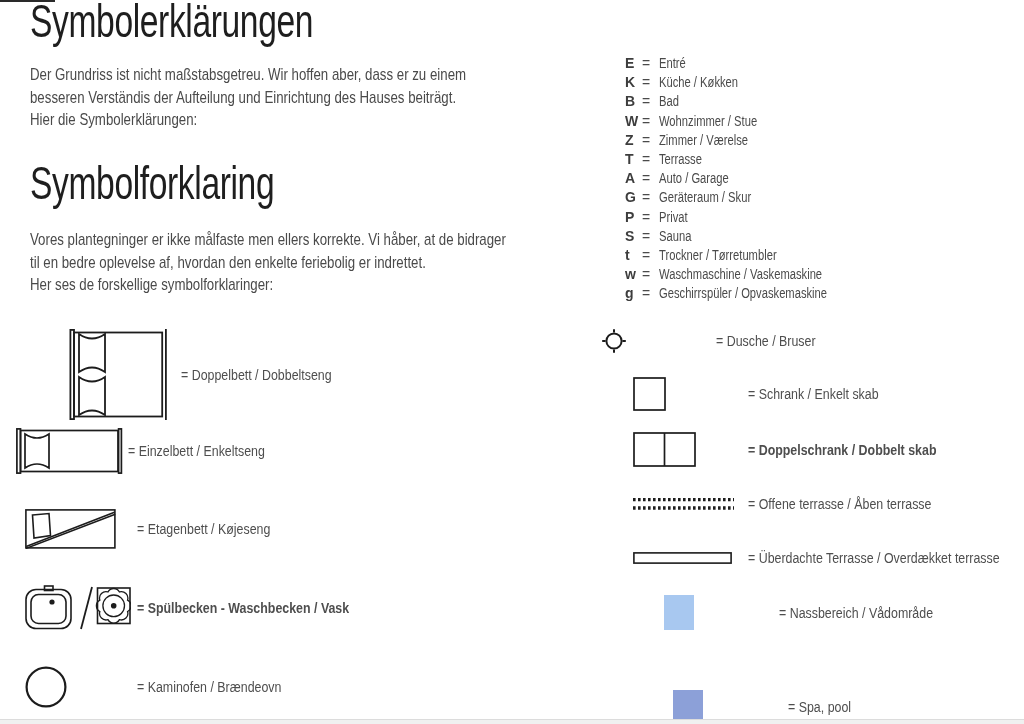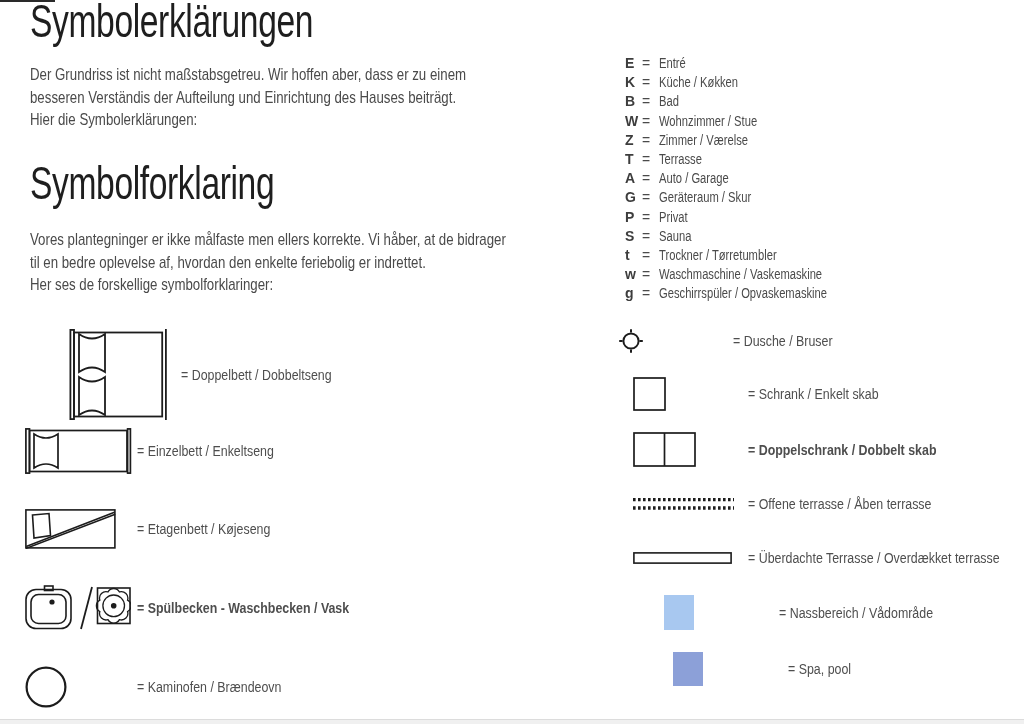--- a/index.html
+++ b/index.html
@@ -40,32 +40,32 @@
 
   
   .sym-row { position:absolute; display:flex; align-items:center; }
   .sym-icon { display:flex; align-items:center; flex:0 0 auto; }
   .left-col  .sym-icon { width:112px; }
   .right-col .sym-icon { width:115px; }
   .sym-label { font-size:15.5px; color:#4e4e4e; white-space:nowrap;
                transform:scaleX(0.8); transform-origin:left center; }
 
   .left-row-0 { left:25px; top:329px; height:91px;padding-left:44px; }
-  .left-row-1 { left:25px; top:427px; height:48px; }
+  .left-row-1 { left:16px; top:427px; height:48px; }
   .left-row-2 { left:25px; top:508px; height:42px;text-align:right; }
   .left-row-3 { left:25px; top:585px; height:46px;font-weight:bold; }
   .left-row-4 { left:25px; top:666px; height:42px;align-items:center; }
 
-  .right-row-0 { left:618px; top:327px; height:27px; }
+  .right-row-0 { left:601px; top:327px; height:27px; }
   .right-row-1 { left:633px; top:377px; height:34px;justify-content:flex-end; }
   .right-row-2 { left:633px; top:432px; height:35px;font-weight:bold; }
   .right-row-3 { left:633px; top:496px; height:16px; }
   .right-row-4 { left:633px; top:551px; height:14px; }
   .right-row-5 { left:633px; top:594px; height:37px;padding-left:31px; }
-  .right-row-6 { left:633px; top:650px; height:37px;padding-left:40px; }
+  .right-row-6 { left:633px; top:688px; height:37px;padding-left:40px; }
 </style>
 </head>
 <body>
 
 <div class="artifact-top"></div>
 
 <h1 class="title title-de">Symbolerklärungen</h1>
 <p class="intro intro-de">Der Grundriss ist nicht maßstabsgetreu. Wir hoffen aber, dass er zu einem
 besseren Verständis der Aufteilung und Einrichtung des Hauses beiträgt.
 Hier die Symbolerklärungen:</p>

